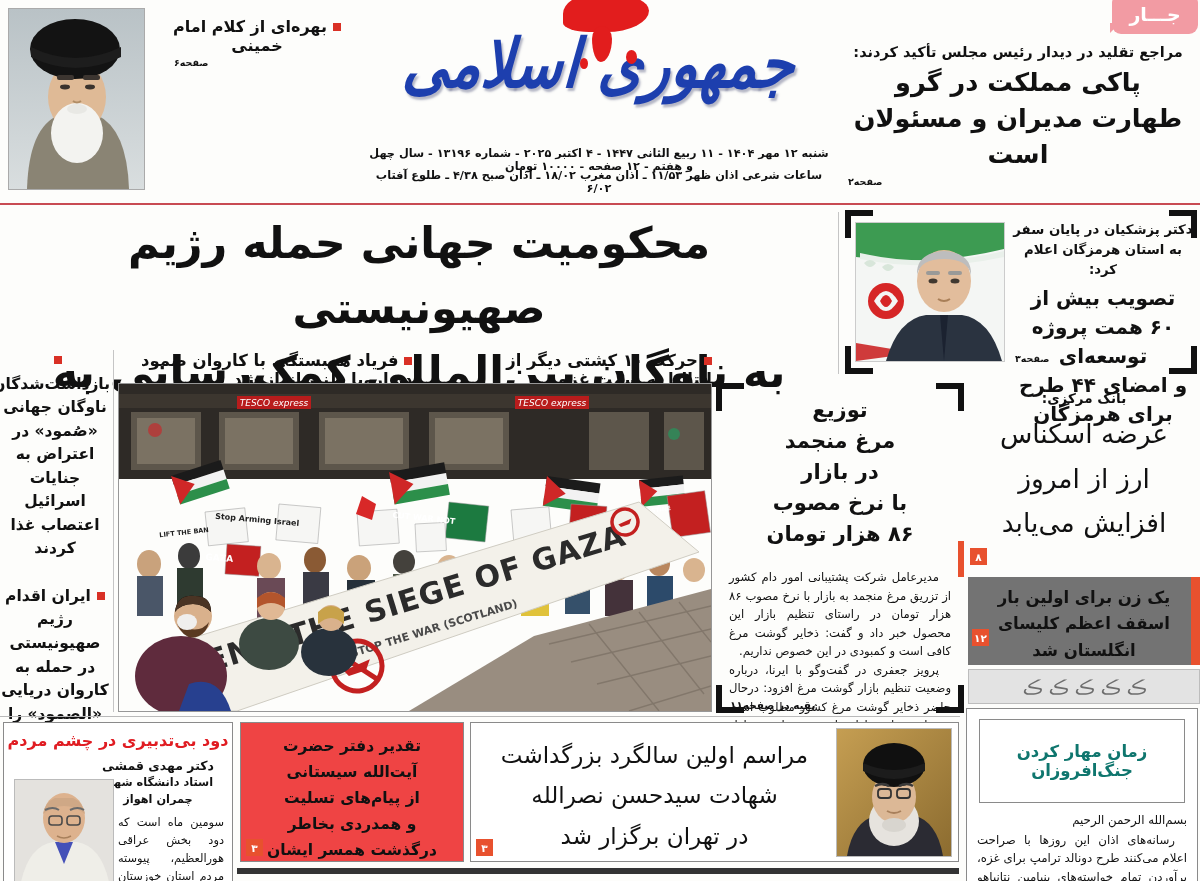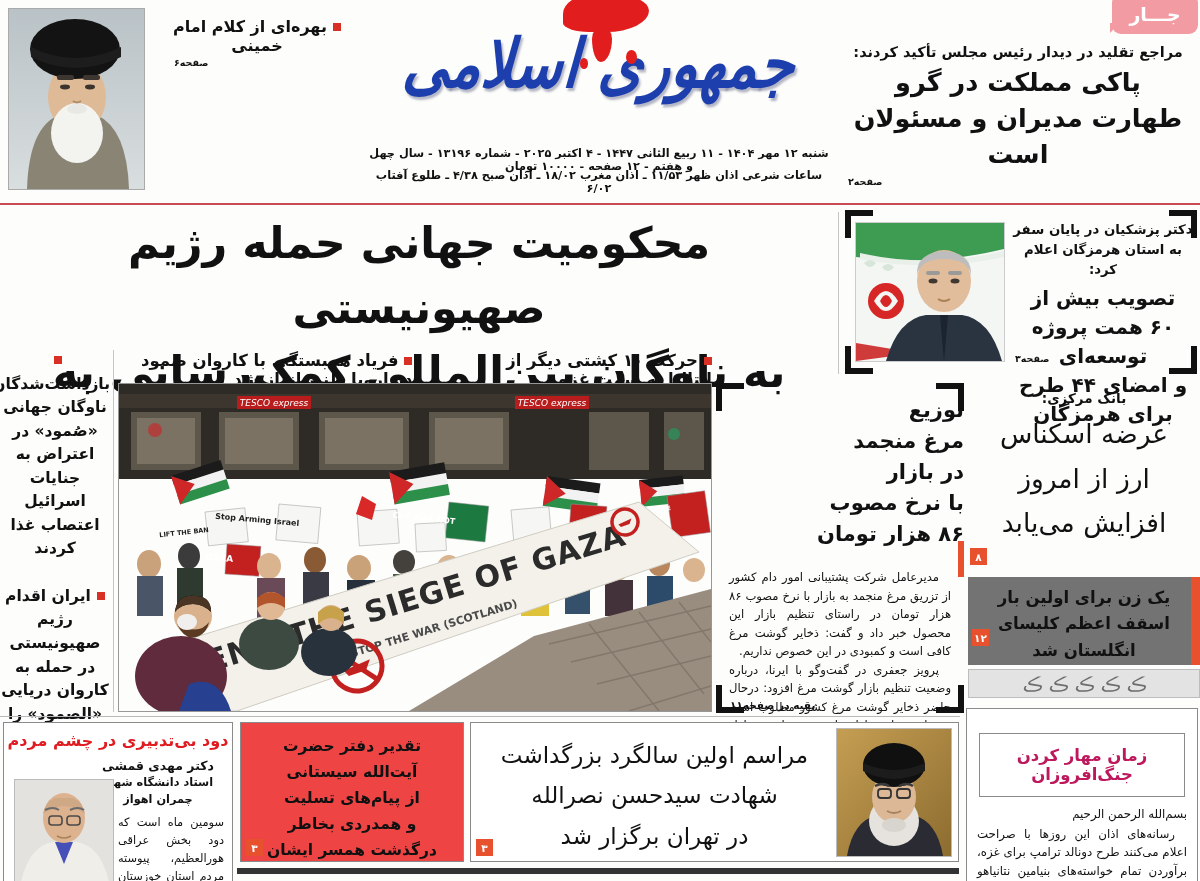--- a/index.html
+++ b/index.html
@@ -55,42 +55,42 @@
   
   .chicken{left:716px;top:383px;width:248px;height:330px;}
   .brk{position:absolute;}
   .brk-o{border-color:#ef8a6e;}
   .brk-g{border-color:#cdcdcd;}
   .brk-tl{border-top:6px solid;border-left:6px solid;width:28px;height:28px;left:0;top:0;}
   .brk-tr{border-top:6px solid;border-right:6px solid;width:28px;height:28px;right:0;top:0;}
   .brk-bl{border-bottom:6px solid;border-left:6px solid;width:28px;height:28px;left:0;bottom:0;}
   .brk-br{border-bottom:6px solid;border-right:6px solid;width:28px;height:28px;right:0;bottom:0;}
   .brk-mid{right:0;top:158px;width:6px;height:36px;background:#e8512e;}
-  .ch-head{position:absolute;top:12px;width:100%;font-size:21px;font-weight:800;line-height:1.48;}
+  .ch-head{position:absolute;top:12px;width:100%;text-align:center;font-size:21px;font-weight:800;line-height:1.48;}
   .ch-body{position:absolute;top:185px;width:100%;padding:0 13px;font-size:11.6px;line-height:1.6;
      text-align:justify;font-weight:500;}
   .ch-body p{margin:0;text-indent:12px;}
   .ch-more{position:absolute;left:14px;bottom:2px;font-size:10.5px;font-weight:800;}
 
   
   .cur{left:968px;top:390px;width:232px;text-align:center;}
   .cur-kick{font-size:13.5px;font-weight:800;}
   .cur-head{font-size:26.5px;line-height:1.68;margin-top:6px;font-weight:500;}
   .pbadge{width:17px;height:17px;background:#e8512e;color:#fff;font-size:10.5px;font-weight:800;
      display:flex;align-items:center;justify-content:center;}
   .bishop{left:968px;top:577px;width:232px;height:88px;background:#737373;}
   .bi-bar{position:absolute;right:0;top:0;width:9px;height:100%;background:#e8512e;}
   .bi-txt{padding-top:8px;text-align:center;font-size:16.5px;font-weight:800;line-height:1.6;}
   .bi-badge{position:absolute;left:4px;bottom:19px;}
-  .strip{left:968px;top:669px;width:232px;height:29px;background:#e3e3e3;border:1px solid #bdbdbd;
+  .strip{left:968px;top:669px;width:232px;height:35px;background:#e3e3e3;border:1px solid #bdbdbd;
      display:flex;align-items:center;justify-content:space-around;color:#6d6d6d;font-size:19px;
      font-style:italic;overflow:hidden;}
   .editorial{left:966px;top:708px;width:232px;height:174px;border:1px solid #8a8a8a;background:#fff;}
-  .ed-title{margin:24px 12px 8px;border:1px solid #8a8a8a;padding:12px 2px;text-align:center;
-     color:#be185d;font-size:16.5px;font-weight:800;}
+  .ed-title{margin:10px 12px 8px;border:1px solid #8a8a8a;padding:22px 2px;text-align:center;
+     color:#0f766e;font-size:16.5px;font-weight:800;}
   .ed-body{padding:0 10px;font-size:11.8px;line-height:1.58;text-align:justify;font-weight:500;}
   .ed-body p{margin:0 0 1px;}
   .ed-b0{}
   .ed-body .ind{text-indent:12px;}
 
   
   .hr2{left:0;top:716px;width:960px;height:1px;background:#b9b9b9;}
   .smoke{left:3px;top:722px;width:230px;height:165px;border:1px solid #8a8a8a;background:#fff;}
   .sm-title{margin-top:8px;text-align:center;color:#e01c22;font-size:16px;font-weight:800;}
   .sm-auth{margin:7px 8px 0 6px;margin-left:88px;text-align:center;font-size:12.5px;font-weight:800;line-height:1.45;}

